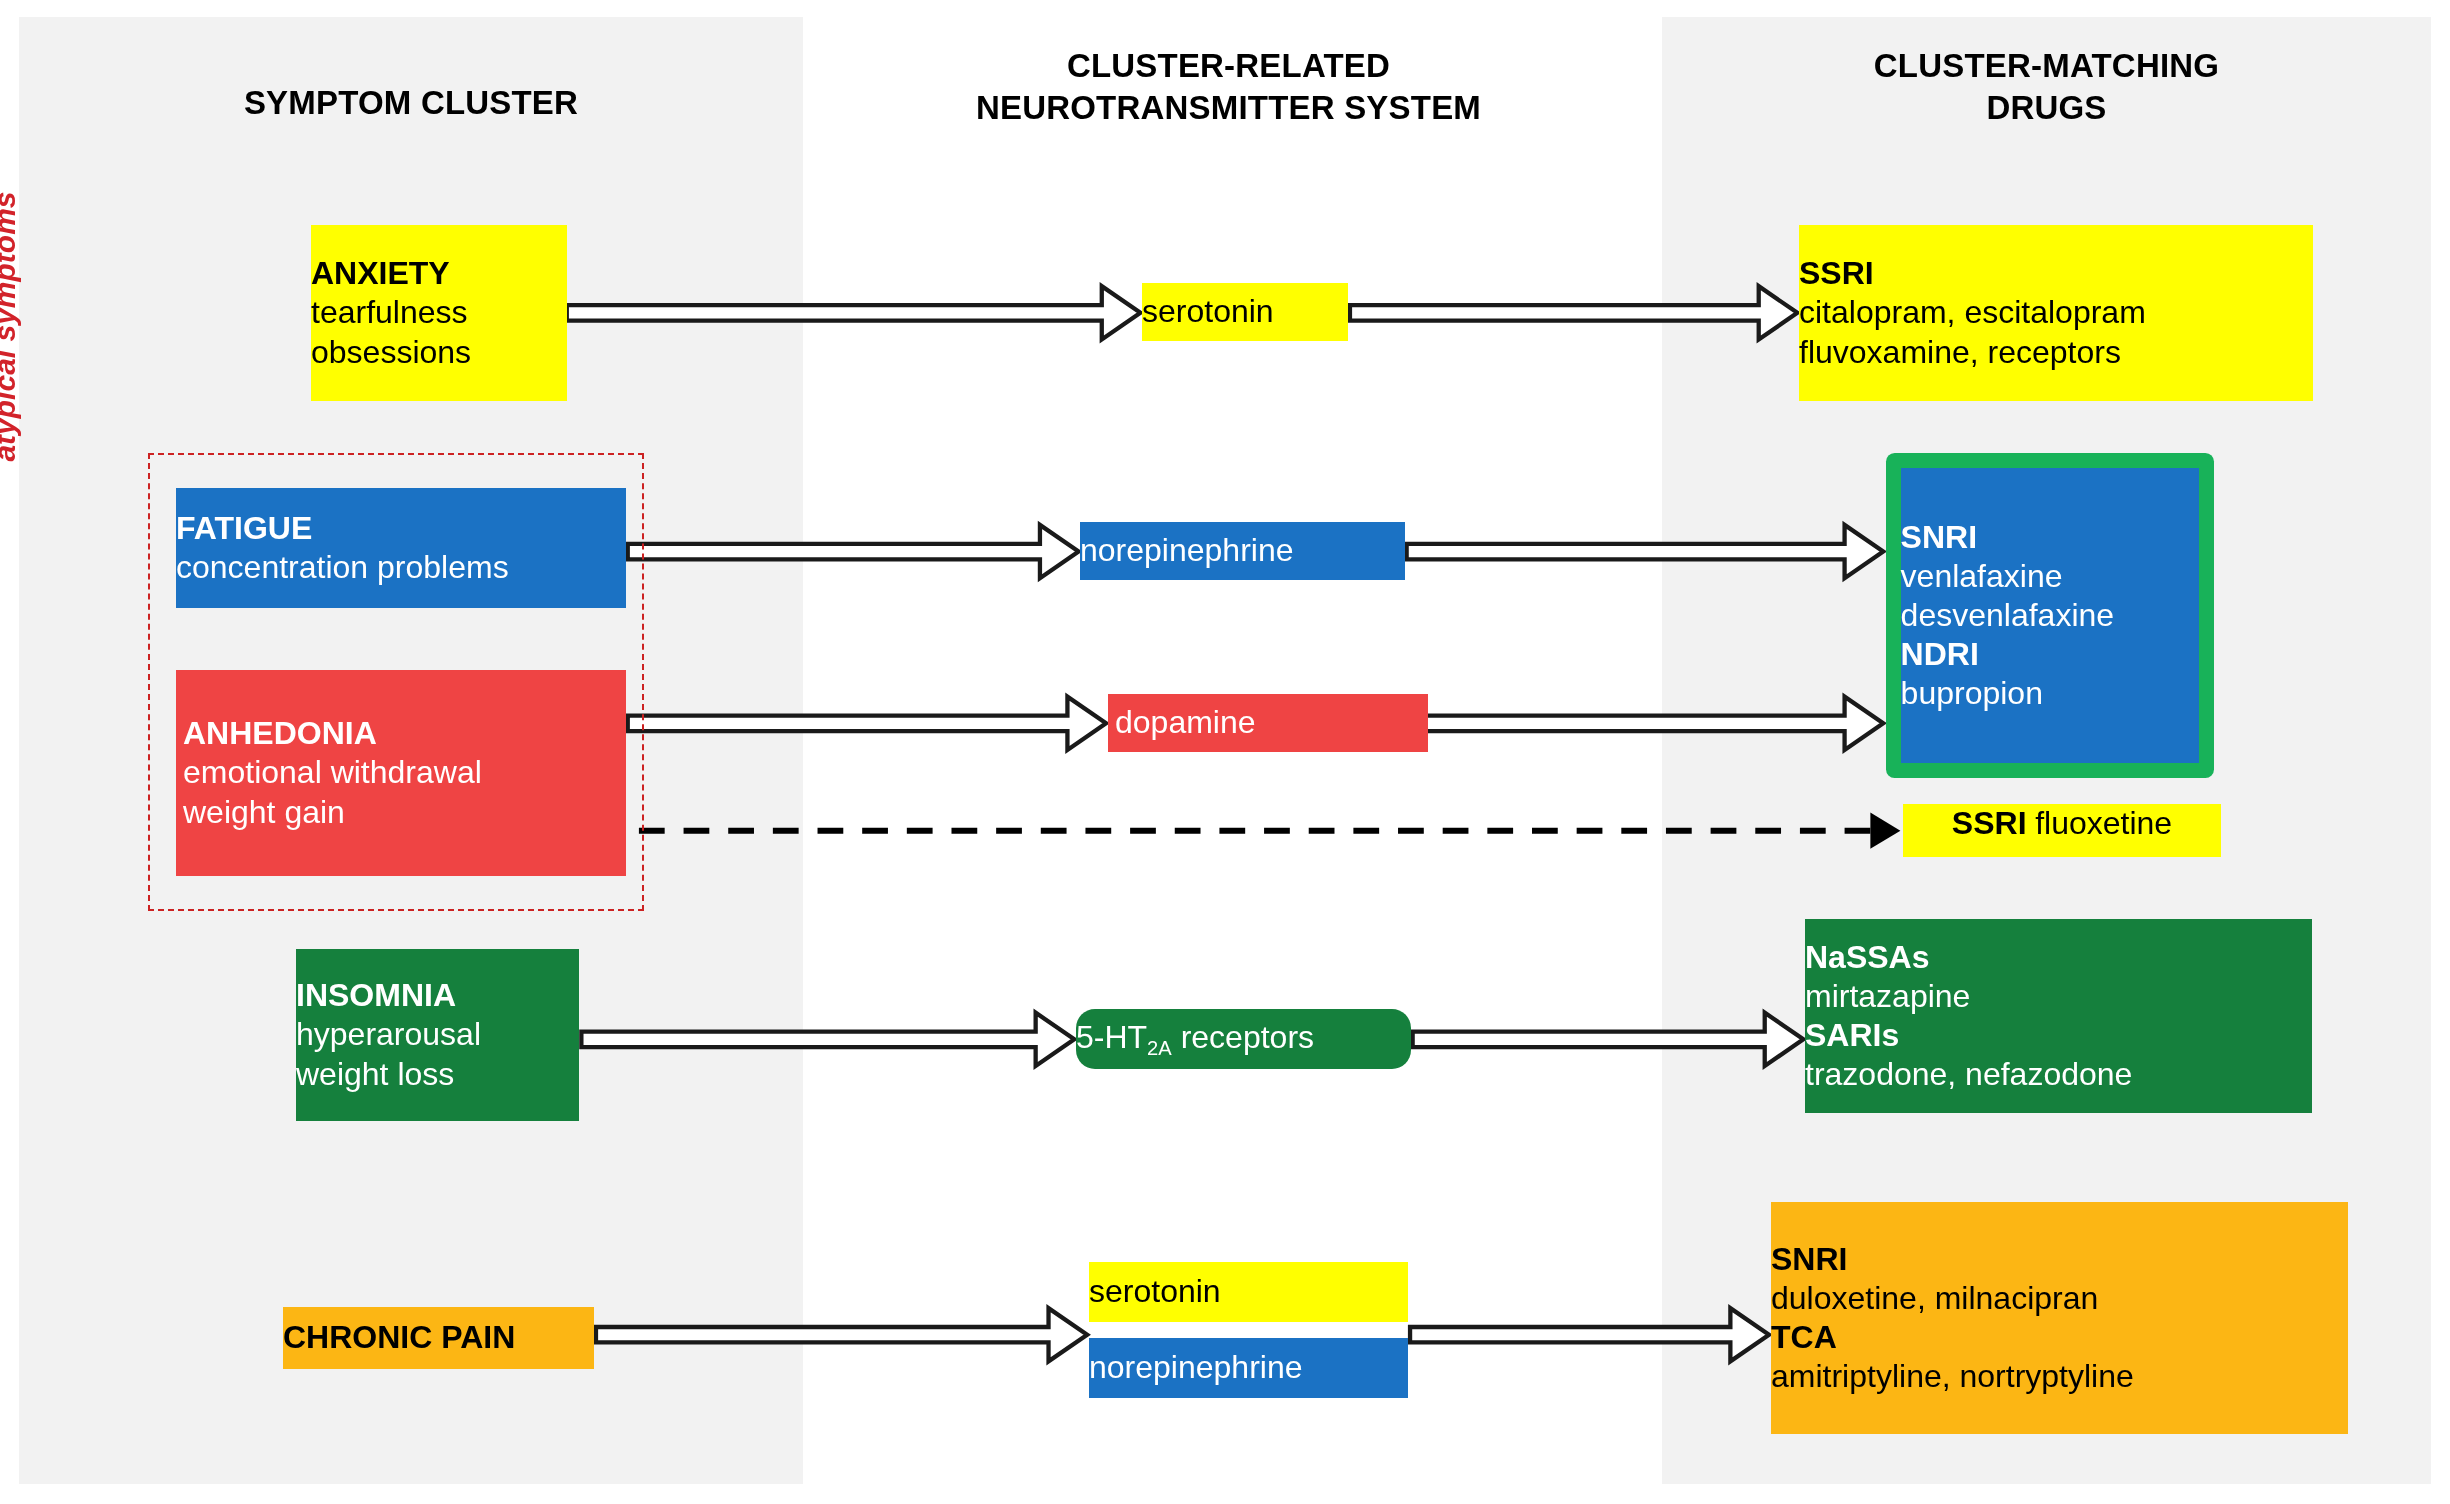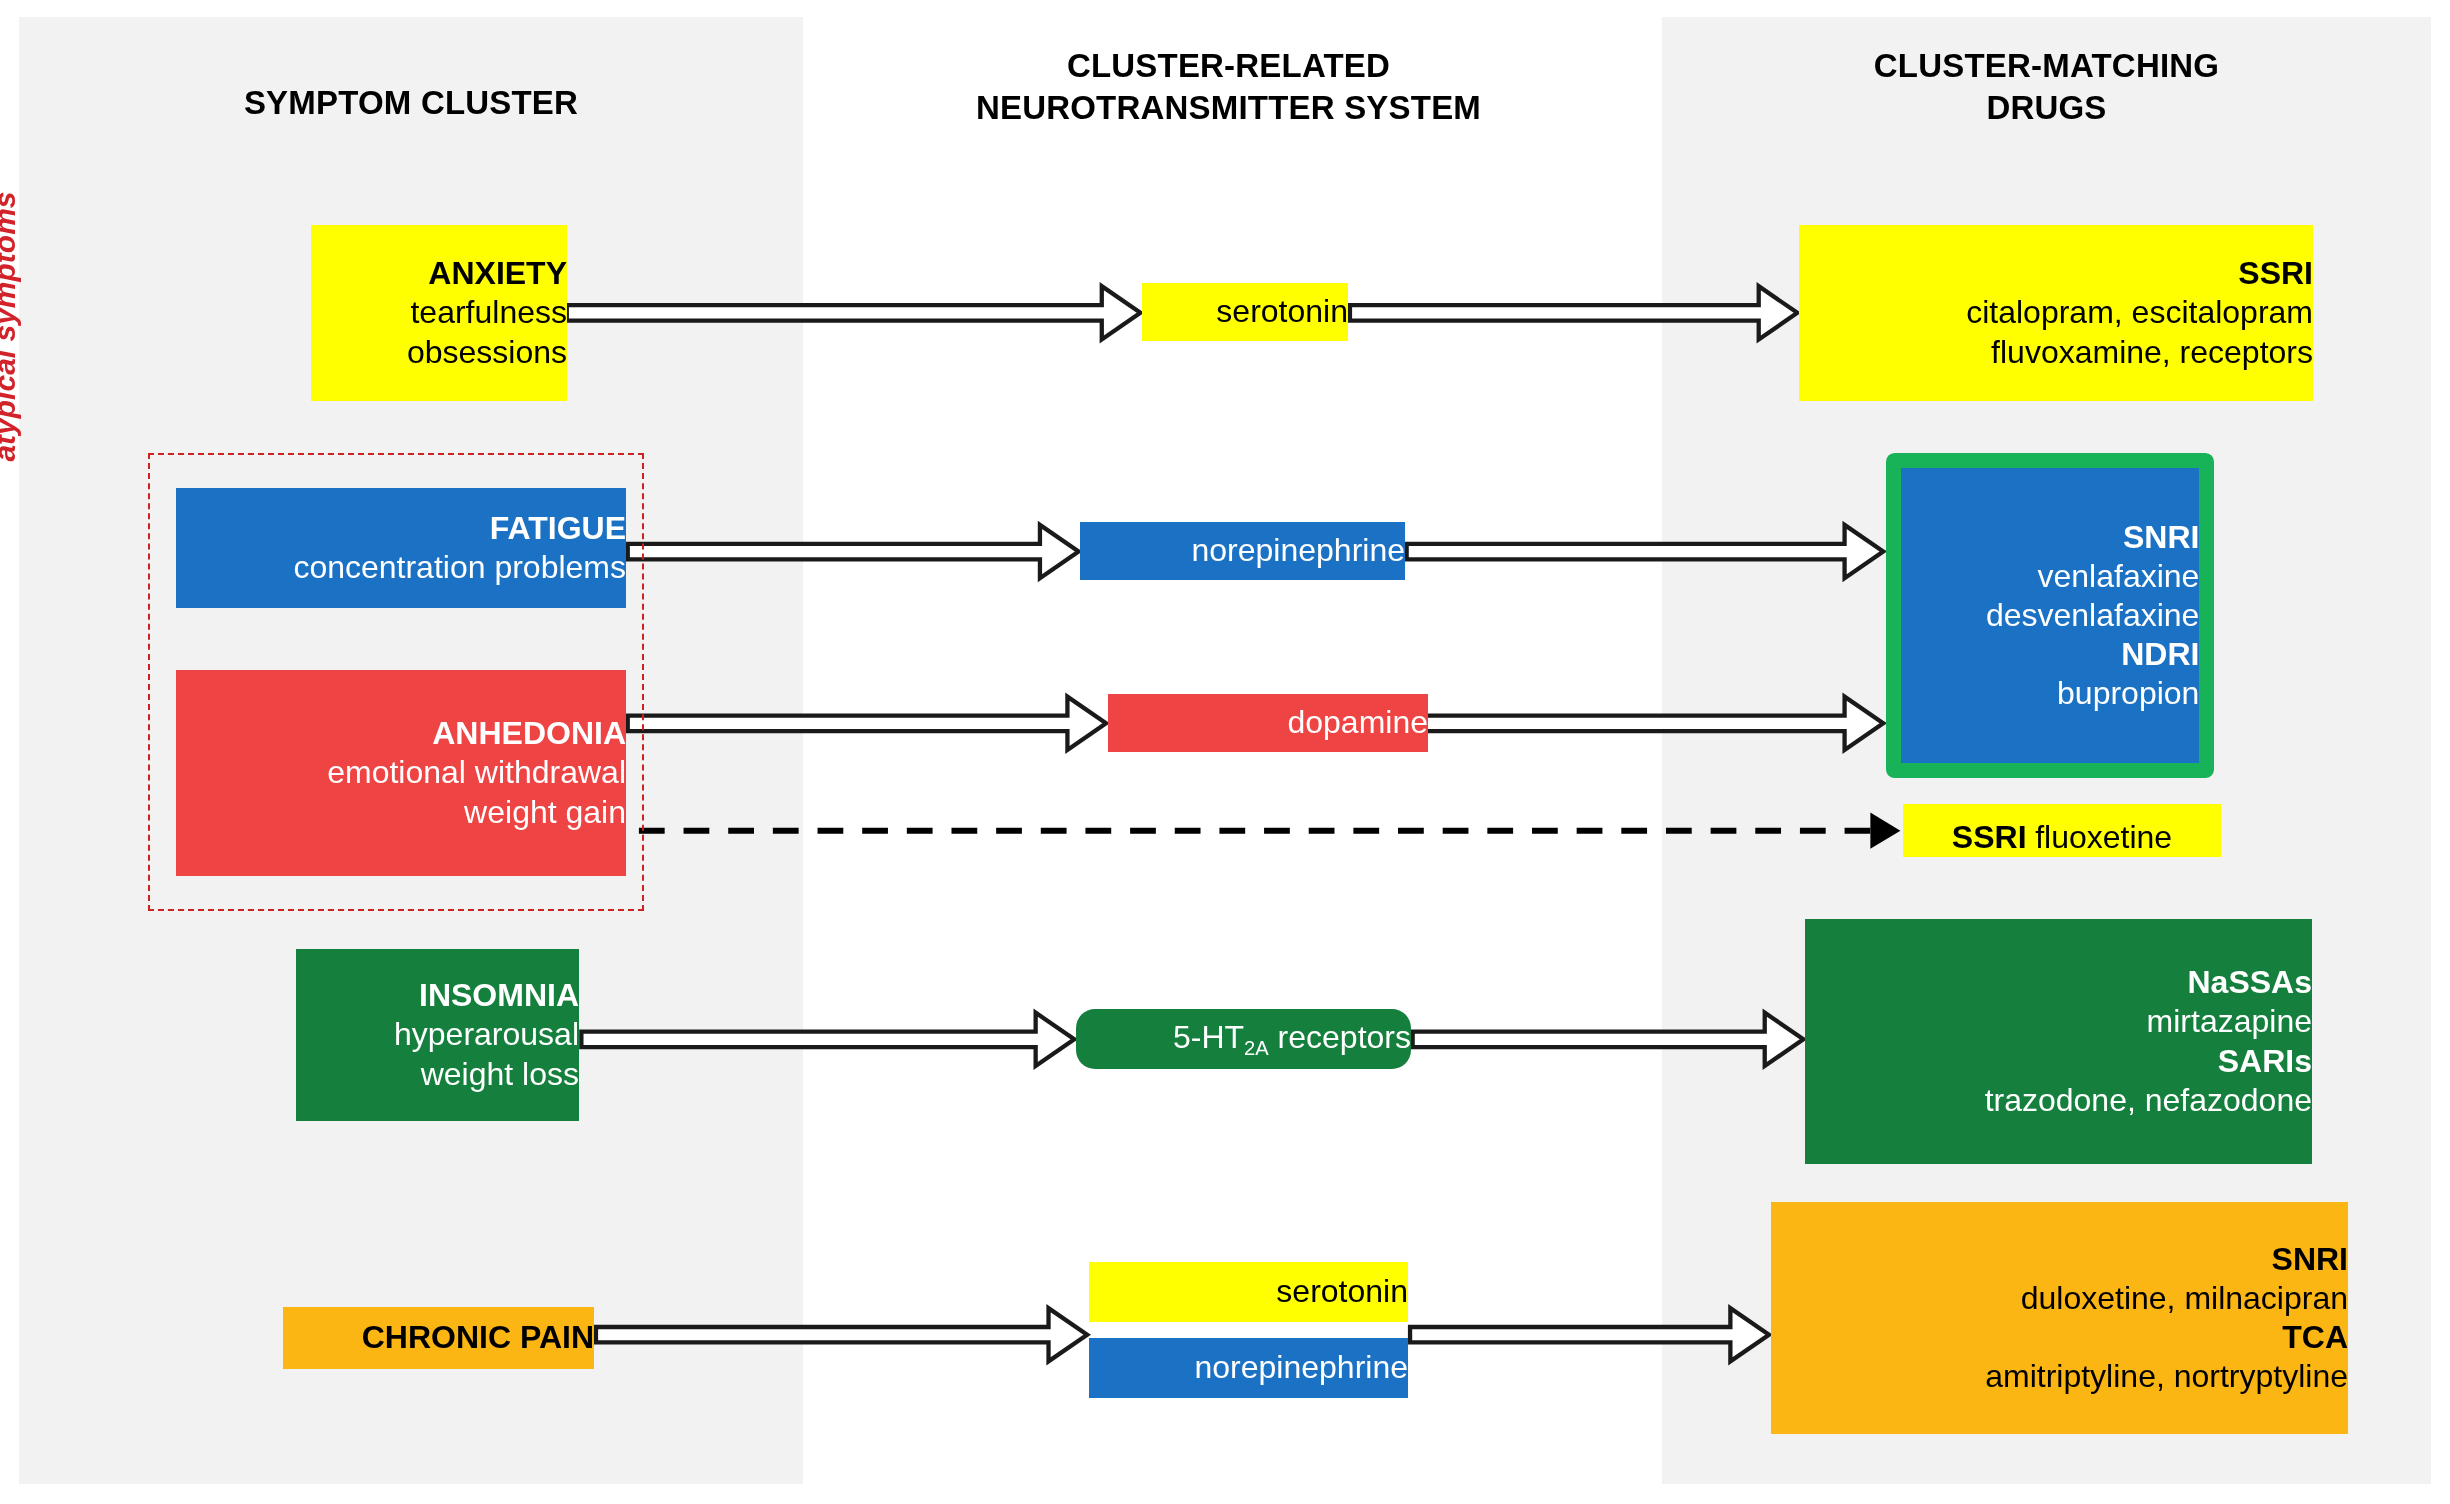--- a/index.html
+++ b/index.html
@@ -41,21 +41,21 @@
   #hdr-symptom { left: 19px;   width: 784px; top: 82px; }
   #hdr-neuro   { left: 859px; width: 739px; top: 45px; }
   #hdr-drugs   { left: 1662px; width: 769px; top: 45px; }
 
   
   .node {
     position: absolute;
     box-sizing: border-box;
     display: flex;
     flex-direction: column;
-    align-items: flex-end;
+    align-items: flex-start;
     justify-content: center;
     text-align: center;
     line-height: 1.22;
   }
   .node .ttl   { font-weight: bold; }
   .node .sub   { font-weight: normal; }
 
   .c-yellow { background: #ffff00; color: #000000; }
   .c-blue   { background: #1b72c4; color: #ffffff; }
   .c-green  { background: #ef4444; color: #ffffff; padding-left: 7px; }
@@ -114,21 +114,21 @@
   }
   #n-snri-ndri {
     position: relative; left: 0; top: 0;
     width: 100%; height: 100%;
     font-size: 32px;
   }
   #n-fluoxetine {
     left: 1903px; top: 804px; width: 318px; height: 53px; font-size: 32px;
     flex-direction: row; gap: 8.6px;
   }
-  #n-nassas { left: 1805px; top: 919px; width: 507px; height: 245px; font-size: 32px; }
+  #n-nassas { left: 1805px; top: 919px; width: 507px; height: 194px; font-size: 32px; }
   #n-pain   { left: 1771px; top: 1202px; width: 577px; height: 232px; font-size: 32px; }
 
   
   #arrow-layer {
     position: absolute;
     left: 0; top: 0;
     width: 2450px; height: 1505px;
     pointer-events: none;
   }
 </style>

